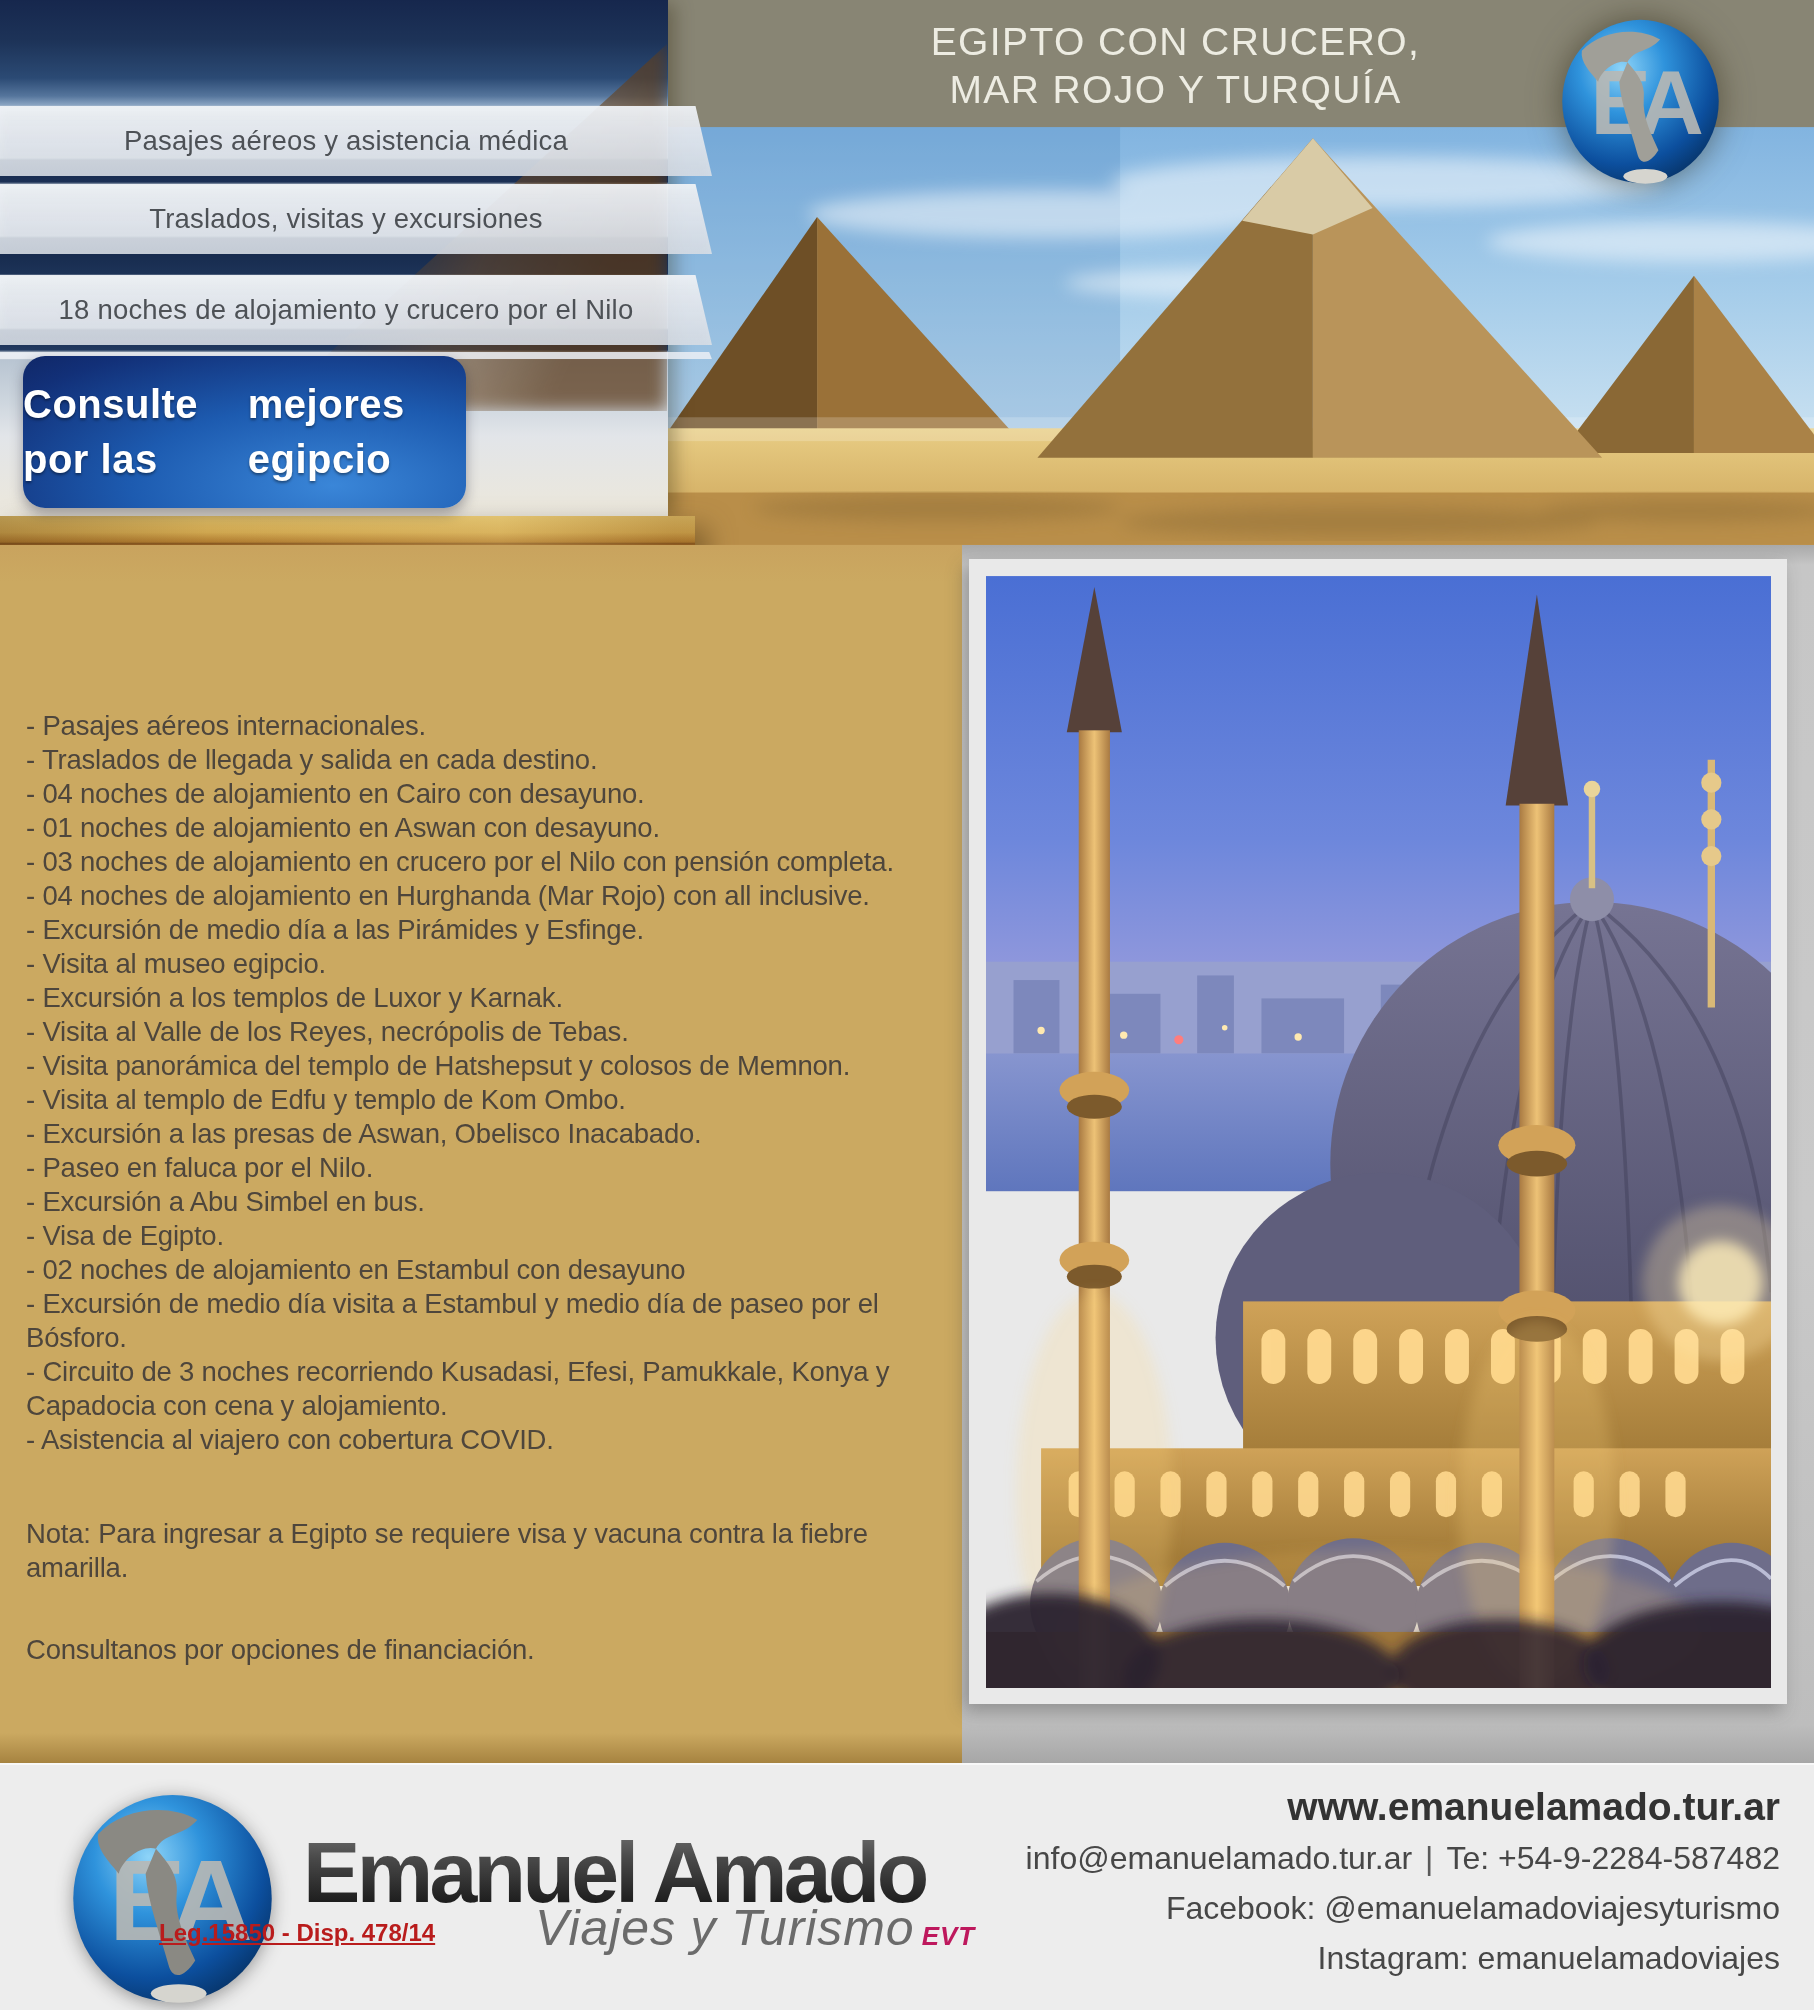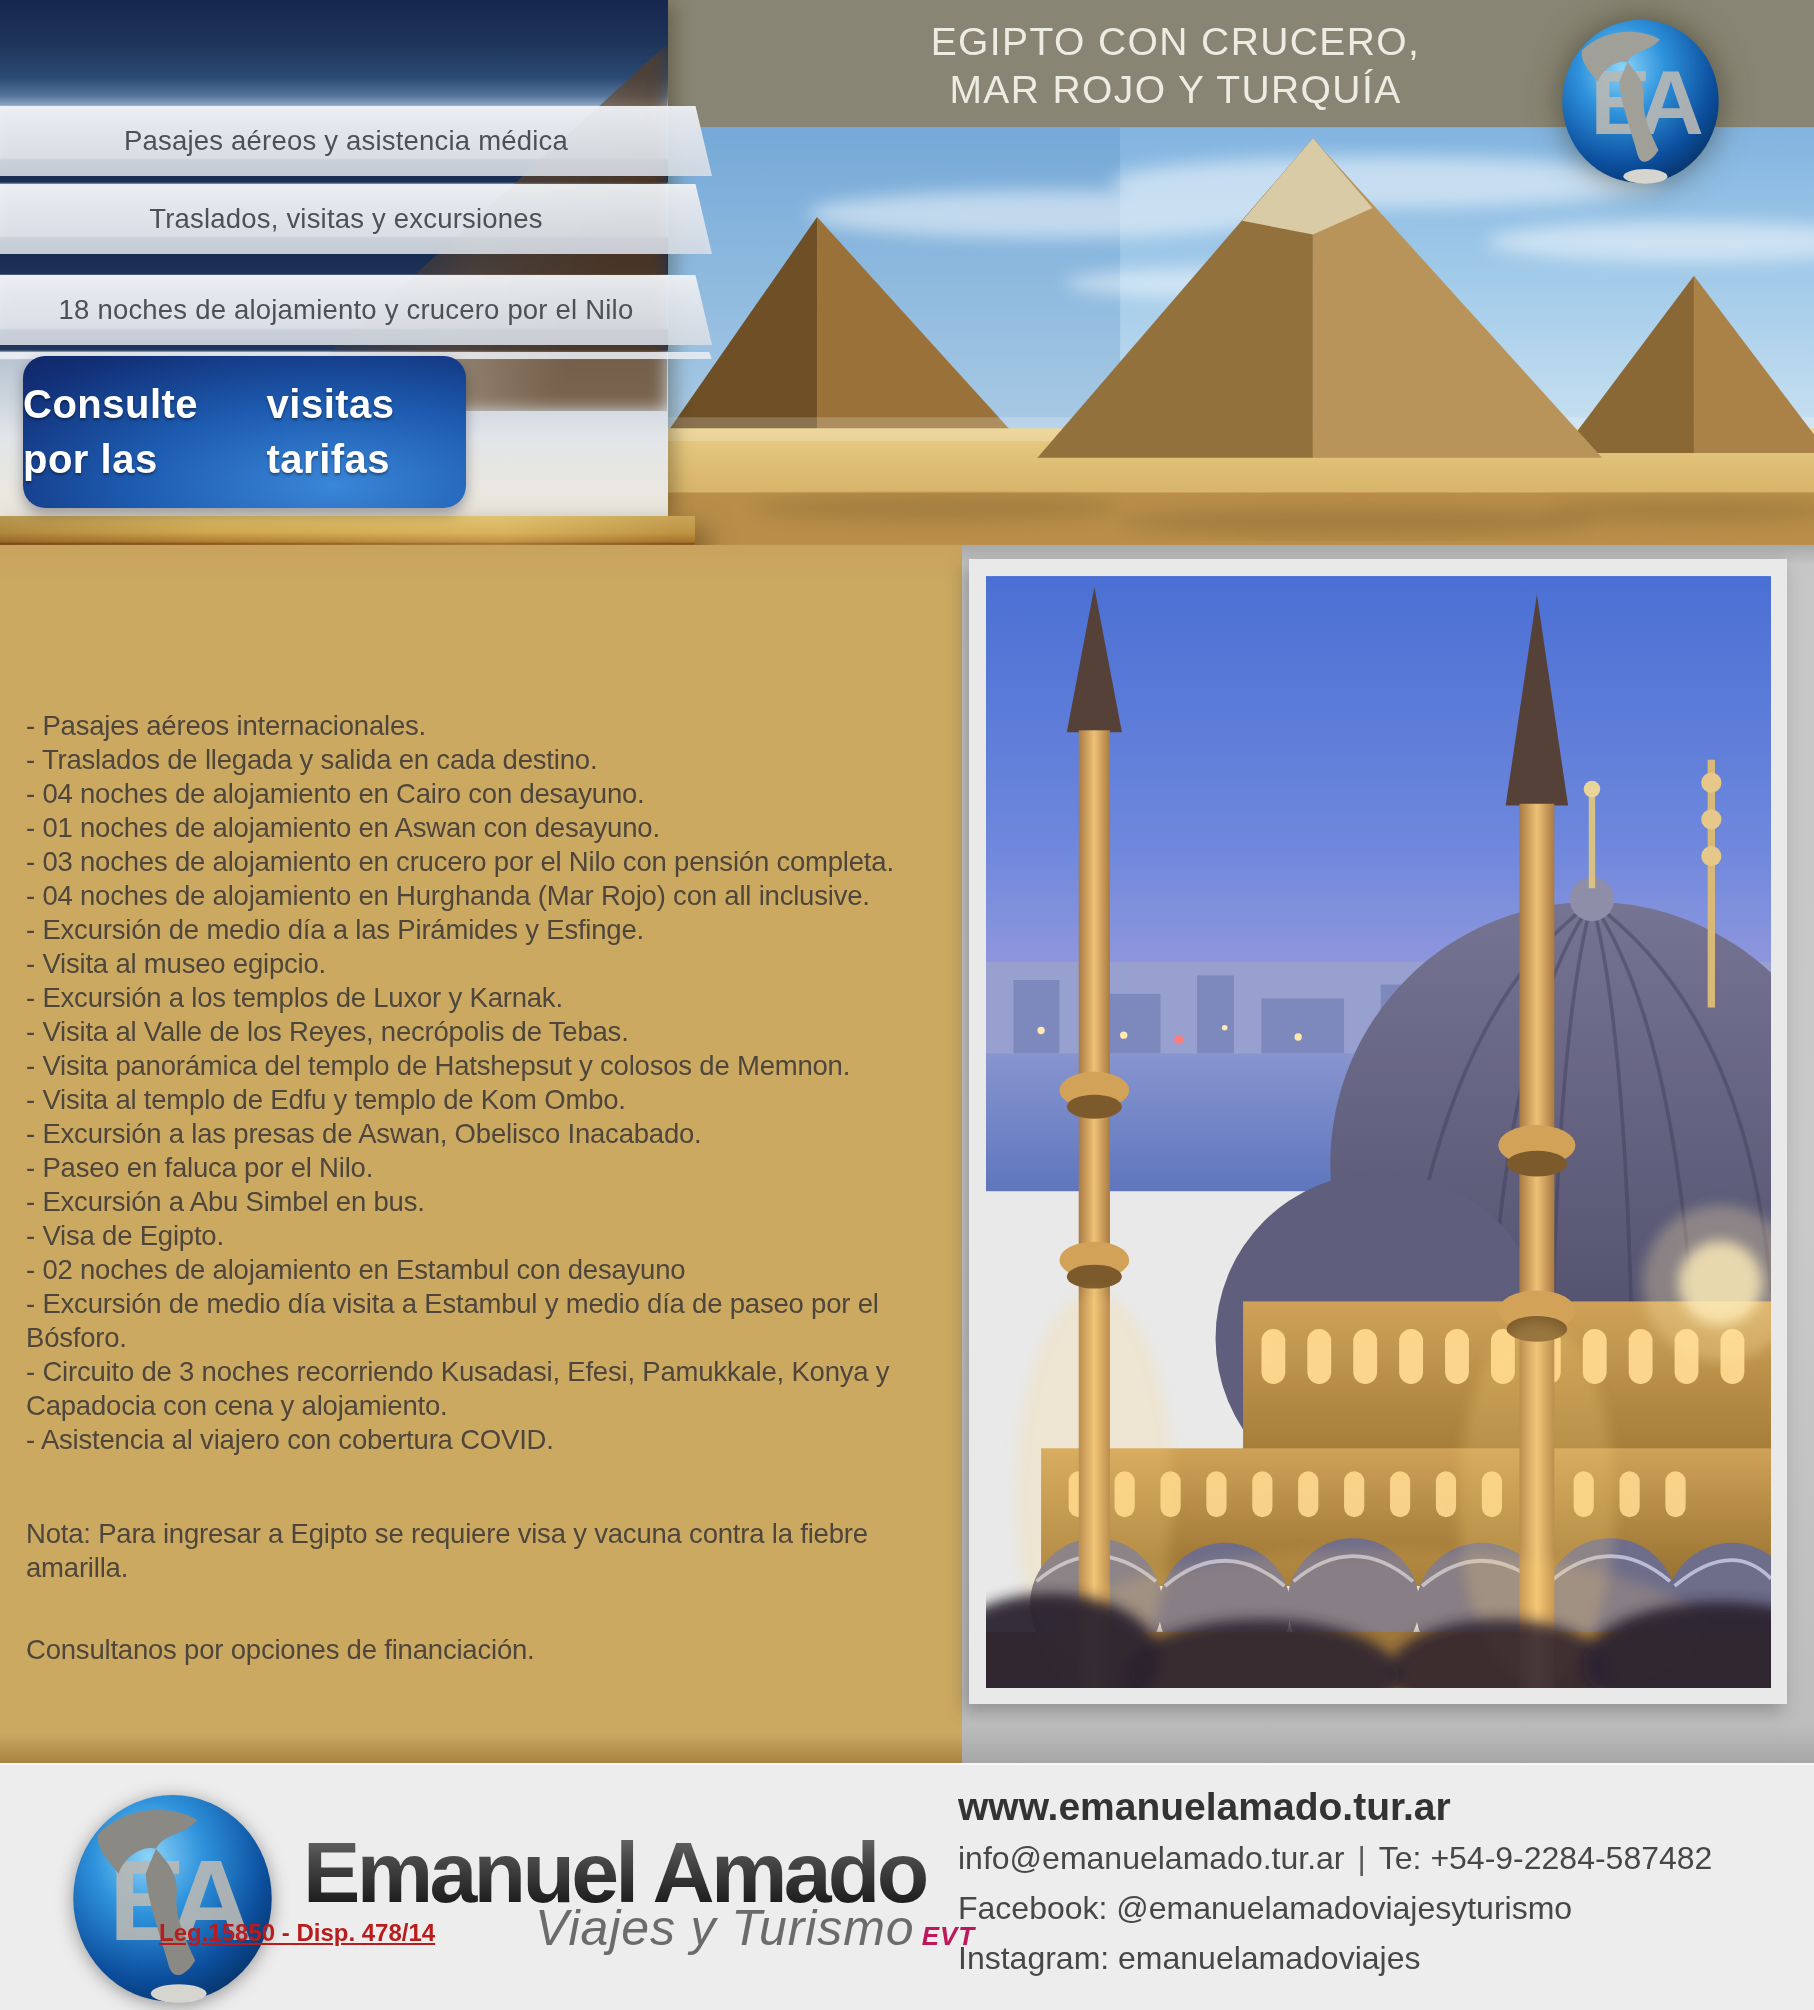--- a/index.html
+++ b/index.html
@@ -81,21 +81,21 @@
   .globe-footer{left:55px;top:1793px;width:235px;height:215px;
     filter:drop-shadow(0 3.7px 9.2px rgba(40,40,40,.45));}
   .brand-name{left:303px;top:1823px;font-size:86px;font-weight:bold;letter-spacing:-3.7px;
     background:linear-gradient(180deg,#7a7a7a 0%,#4a4a4a 35%,#141414 90%);
     -webkit-background-clip:text;background-clip:text;color:transparent;white-space:nowrap;}
   .brand-tagline{left:303px;top:1899px;width:672px;text-align:right;font-style:italic;
     font-size:50px;color:#6b6b6b;letter-spacing:0.9px;white-space:nowrap;}
   .brand-tagline .evt{font-size:26px;font-weight:bold;color:#be185d;margin-left:7.3px;}
   .license{left:159px;top:1919px;font-size:24px;font-weight:bold;color:#b91c1c;text-decoration:underline;}
 
-  .contact{left:958px;top:1785px;width:799px;text-align:left;color:#3f3f3f;}
+  .contact{left:981px;top:1785px;width:799px;text-align:right;color:#3f3f3f;}
   .contact .website{font-size:39px;font-weight:bold;color:#333;margin-bottom:11px;}
   .contact .line{font-size:32px;color:#474747;margin-bottom:13px;}
   .contact .sep{margin:0 13px;color:#5a5a5a;}
 </style>
 </head>
 <body>
 
 <div class="page">
 
   <div class="abs collage">
@@ -168,21 +168,21 @@
   <div class="abs banner banner-2">
     <span>Traslados, visitas y excursiones</span>
   </div>
   <div class="abs banner banner-3">
     <span>18 noches de alojamiento y crucero por el Nilo</span>
   </div>
   <div class="abs banner-thin"></div>
 
   <div class="abs promo-box">
     <div>Consulte por las</div>
-    <div>visitas tarifas</div>
+    <div>mejores egipcio</div>
   </div>
 
   <div class="abs globe-top">
     <svg viewBox="0 0 200 208">
       <defs>
         <radialGradient id="globeG1" cx="38%" cy="30%" r="78%">
           <stop offset="0" stop-color="#8ed4f8"></stop>
             <stop offset="0.35" stop-color="#2f93dc"></stop>
           <stop offset="0.75" stop-color="#0c4f9e"></stop>
             <stop offset="1" stop-color="#063061"></stop>

